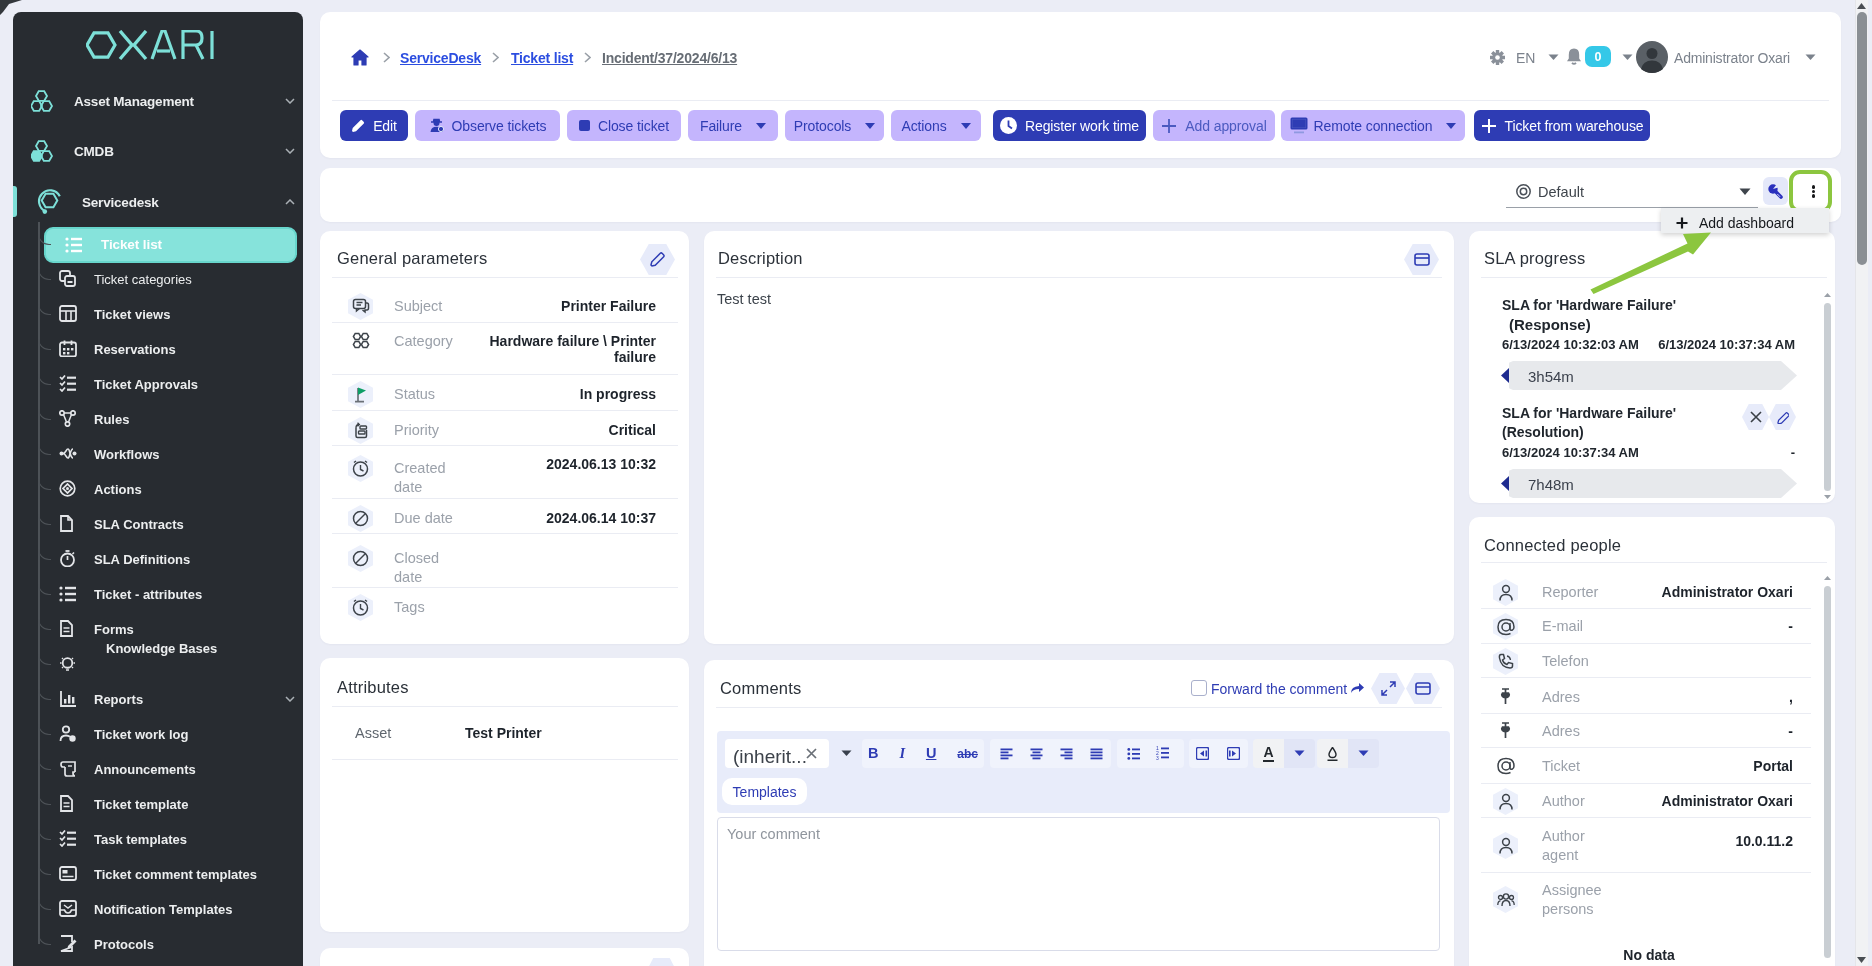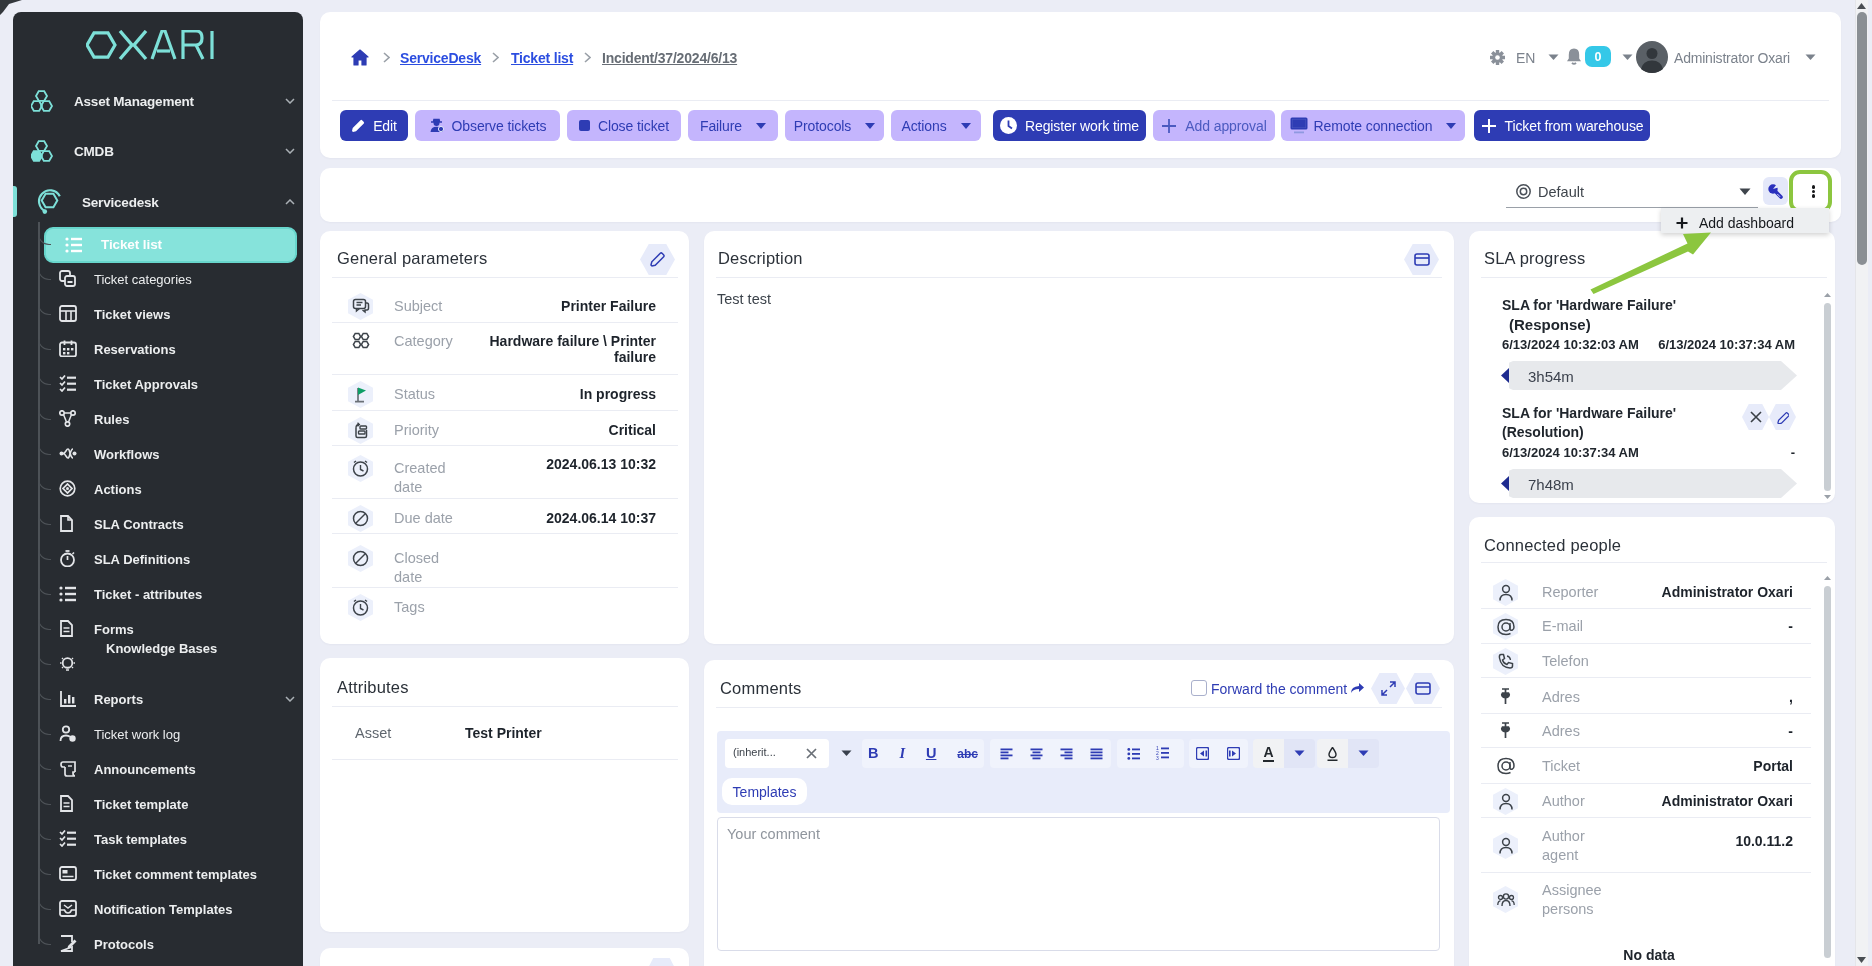--- a/index.html
+++ b/index.html
@@ -184,21 +184,21 @@
 <div class="abs" style="left:94px;top:692px;font-size:13px;font-weight:bold;color:#eceeef;letter-spacing:0px;">Reports</div>
 <svg class="abs" style="left:285px;top:696px" width="10" height="6" viewBox="0 0 10 6">
     <path d="M1,1 L5,5 L9,1" stroke="#aab0b5" stroke-width="1.5" fill="none"></path>
   </svg>
 <div class="abs" style="left:38px;top:718px;width:13px;height:17px;border-left:1.5px solid #4d5257;border-bottom:1.5px solid #4d5257;border-bottom-left-radius:11px;"></div>
 <svg class="abs" style="left:59px;top:725px" width="18" height="17" viewBox="0 0 18 17">
     <circle cx="7" cy="4.5" r="3.2" fill="none" stroke="#e3e5e8" stroke-width="1.8"></circle>
     <path d="M1.5,16 Q1.5,10.5 7,10.5 Q9.5,10.5 11,11.8" fill="none" stroke="#e3e5e8" stroke-width="1.8"></path>
     <circle cx="13.5" cy="13.5" r="3.2" fill="#e3e5e8"></circle>
   </svg>
-<div class="abs" style="left:94px;top:727px;font-size:13px;font-weight:normal;color:#eceeef;letter-spacing:0px;">Ticket work log</div>
+<div class="abs" style="left:94px;top:727px;font-size:13px;font-weight:bold;color:#eceeef;letter-spacing:0px;">Ticket work log</div>
 <div class="abs" style="left:38px;top:753px;width:13px;height:17px;border-left:1.5px solid #4d5257;border-bottom:1.5px solid #4d5257;border-bottom-left-radius:11px;"></div>
 <svg class="abs" style="left:59px;top:760px" width="18" height="17" viewBox="0 0 18 17">
     <path d="M4,2 L16,2 L16,12 M4,2 Q2,2 2,4.5 Q2,7 4,7 L6,7" fill="none" stroke="#e3e5e8" stroke-width="1.7"></path>
     <path d="M6,7 L6,14 Q6,16 8,16 L16,16 Q14,16 14,13 L14,12 L16,12" fill="none" stroke="#e3e5e8" stroke-width="1.7"></path>
     <line x1="9" y1="6" x2="13" y2="6" stroke="#e3e5e8" stroke-width="1.4"></line>
   </svg>
 <div class="abs" style="left:94px;top:762px;font-size:13px;font-weight:bold;color:#eceeef;letter-spacing:0px;">Announcements</div>
 <div class="abs" style="left:38px;top:788px;width:13px;height:17px;border-left:1.5px solid #4d5257;border-bottom:1.5px solid #4d5257;border-bottom-left-radius:11px;"></div>
 <svg class="abs" style="left:59px;top:795px" width="18" height="17" viewBox="0 0 18 17">
     <path d="M2,1 L9,1 L13,5 L13,16 L2,16 Z" fill="none" stroke="#e3e5e8" stroke-width="1.8"></path>
@@ -521,21 +521,21 @@
   </div>
 <div class="hex" style="left:1406px;top:673px;width:34px;height:31px;">
     <svg class="abs" style="position:relative" width="16" height="13" viewBox="0 0 16 13">
       <rect x="1" y="1" width="14" height="11" rx="2" fill="none" stroke="#2e3cb4" stroke-width="1.6"></rect>
       <line x1="1" y1="5" x2="15" y2="5" stroke="#2e3cb4" stroke-width="1.6"></line>
     </svg>
   </div>
 <div class="divider" style="left:716px;top:707px;width:726px;"></div>
 <div class="abs" style="left:717px;top:731px;width:733px;height:82px;background:#e8ecfa;border-radius:4px;"></div>
 <div class="abs" style="left:725px;top:739px;width:104px;height:29px;background:#fff;border-radius:4px;"></div>
-<div class="abs" style="left:733px;top:746px;font-size:11px;color:#3c424a;">(inherit...</div>
+<div class="abs" style="left:733px;top:746px;font-size:19px;color:#3c424a;">(inherit...</div>
 <svg class="abs" style="left:806px;top:748px" width="11" height="11" viewBox="0 0 11 11">
     <path d="M1,1 L10,10 M10,1 L1,10" stroke="#6a7077" stroke-width="1.7"></path>
   </svg>
 <svg class="abs" style="left:841px;top:750px" width="11" height="7" viewBox="0 0 11 7">
     <path d="M0.5,0.5 L5.5,6 L10.5,0.5" fill="#39414d"></path>
   </svg>
 <div class="abs" style="left:862px;top:739px;width:122px;height:29px;background:#f0f3fc;border-radius:4px;"></div>
 <div class="abs" style="left:868px;top:745px;width:110px;display:flex;justify-content:space-between;font-size:14.5px;font-weight:bold;color:#2e3cb4;">
     <span>B</span>
     <span style="font-style:italic;font-family:'Liberation Serif',serif;">I</span>

